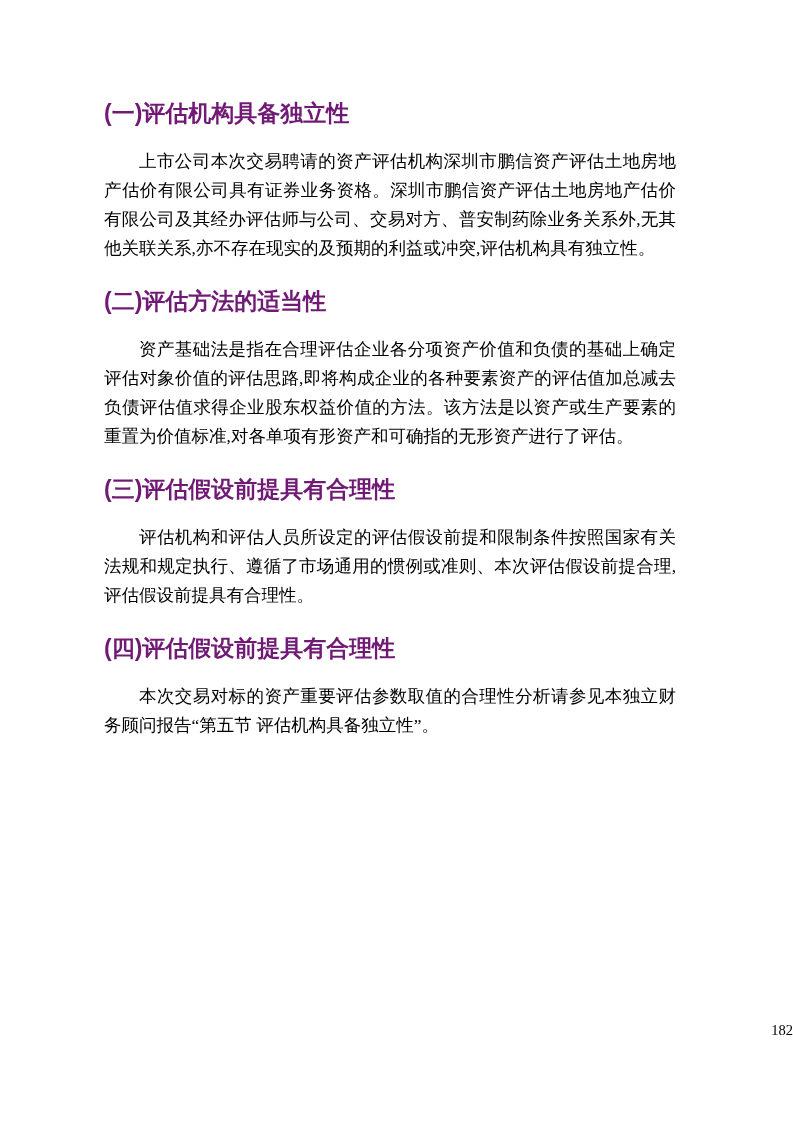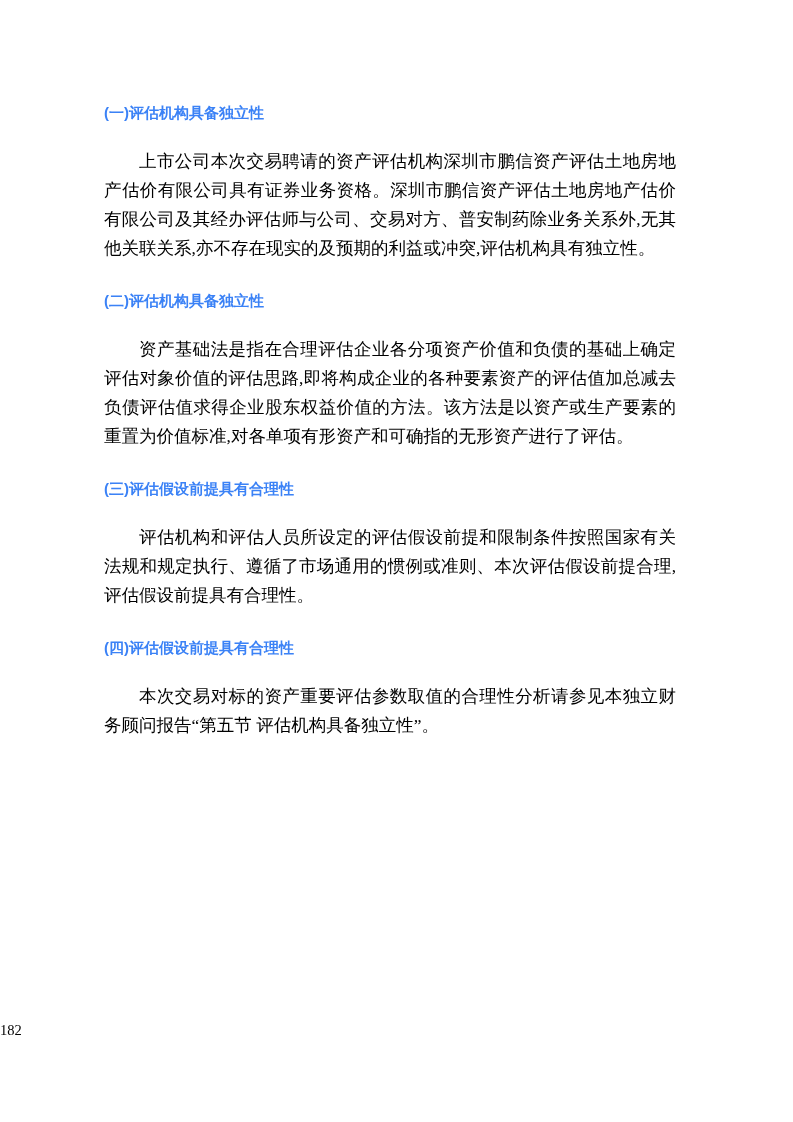--- a/index.html
+++ b/index.html
@@ -15,63 +15,63 @@
     background: #ffffff;
     box-sizing: border-box;
     padding: 99px 117px 0 104px;
     color: #000000;
     font-family: "Liberation Serif", "DejaVu Serif", serif;
     overflow: hidden;
   }
   .section-heading {
     font-family: "Liberation Sans", "DejaVu Sans", sans-serif;
     font-weight: bold;
-    font-size: 15px;
+    font-size: 23px;
     line-height: 28px;
     margin: 24px 0 20px 0;
-    color: #3b82f6;
+    color: #701a75;
   }
   .section:first-child .section-heading {
     margin-top: 0;
   }
   .body-paragraph {
     font-size: 17.5px;
     line-height: 29px;
     margin: 0 0 10px 0;
     text-indent: 2em;
     text-align: justify;
     text-justify: inter-ideograph;
     color: #000000;
     word-break: break-all;
   }
   .page-footer {
     position: absolute;
     top: 1021px;
     left: 0;
-    right: 12px;
-    text-align: left;
+    right: 0;
+    text-align: right;
   }
   .page-number {
     font-family: "Liberation Serif", "DejaVu Serif", serif;
     font-size: 14.5px;
     color: #000000;
   }
 </style>
 </head>
 <body>
 
 <div class="page">
 
   <div class="section">
     <h2 class="section-heading">(一)评估机构具备独立性</h2>
     <p class="body-paragraph">上市公司本次交易聘请的资产评估机构深圳市鹏信资产评估土地房地产估价有限公司具有证券业务资格。深圳市鹏信资产评估土地房地产估价有限公司及其经办评估师与公司、交易对方、普安制药除业务关系外,无其他关联关系,亦不存在现实的及预期的利益或冲突,评估机构具有独立性。</p>
   </div>
 
   <div class="section">
-    <h2 class="section-heading">(二)评估机构具备独立性</h2>
+    <h2 class="section-heading">(二)评估方法的适当性</h2>
     <p class="body-paragraph">资产基础法是指在合理评估企业各分项资产价值和负债的基础上确定评估对象价值的评估思路,即将构成企业的各种要素资产的评估值加总减去负债评估值求得企业股东权益价值的方法。该方法是以资产或生产要素的重置为价值标准,对各单项有形资产和可确指的无形资产进行了评估。</p>
   </div>
 
   <div class="section">
     <h2 class="section-heading">(三)评估假设前提具有合理性</h2>
     <p class="body-paragraph">评估机构和评估人员所设定的评估假设前提和限制条件按照国家有关法规和规定执行、遵循了市场通用的惯例或准则、本次评估假设前提合理,评估假设前提具有合理性。</p>
   </div>
 
   <div class="section">
     <h2 class="section-heading">(四)评估假设前提具有合理性</h2>

